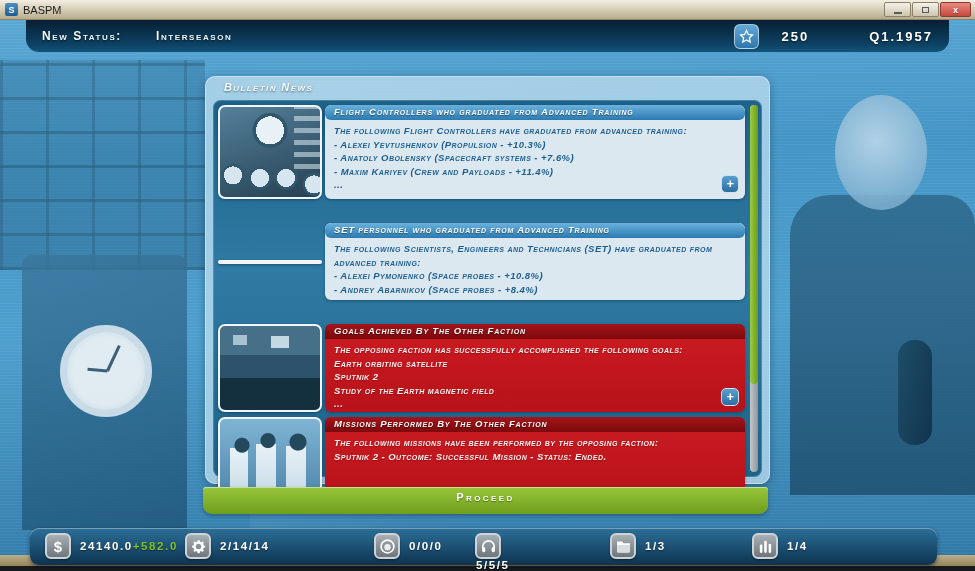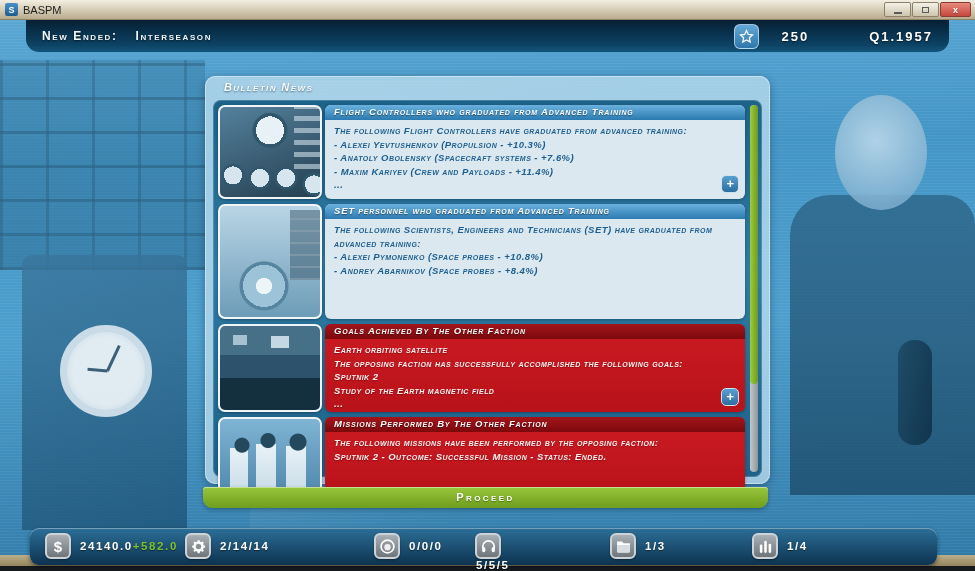--- a/index.html
+++ b/index.html
@@ -54,21 +54,21 @@
     background:linear-gradient(115deg, rgba(255,255,255,.10), rgba(255,255,255,0) 60%); }
 
   
   .top-band { position:absolute; top:0; left:26px; right:26px; height:32px;
     border-radius:0 0 13px 13px;
     background:linear-gradient(#061f33,#0d4466 80%, #13547a);
     display:flex; align-items:center; justify-content:space-between;
     padding:0 16px; }
   .season-text { font-variant:small-caps; color:#f2f7fa; font-size:12px; font-weight:bold;
     letter-spacing:1.6px; text-shadow:0 1px 2px rgba(0,0,0,.6); }
-  .season-text .val { margin-left:2px;padding-left:16px; }
+  .season-text .val { margin-left:18px;padding-left:16px; }
   .hdr-right { display:flex; align-items:center; gap:0; }
   .star-btn { width:25px; height:25px; border-radius:6px; cursor:pointer;
     background:linear-gradient(#63a9d8,#2e77ab); border:1px solid rgba(255,255,255,.55);
     display:flex; align-items:center; justify-content:center; }
   .hdr-num { color:#fff; font-size:13px; font-weight:bold; letter-spacing:2px;
     text-shadow:0 1px 2px rgba(0,0,0,.6); margin-left:22px; }
   .hdr-date { color:#fff; font-size:13px; font-weight:bold; letter-spacing:2px;
     text-shadow:0 1px 2px rgba(0,0,0,.6); margin-left:60px; }
 
   
@@ -116,34 +116,34 @@
       linear-gradient(rgba(238,246,250,.95),rgba(205,223,233,.95)) no-repeat 45% 100% / 20px 52px,
       linear-gradient(rgba(238,246,250,.95),rgba(205,223,233,.95)) no-repeat 82% 100% / 20px 50px,
       linear-gradient(#7fb4d4,#4f87ab); }
 
   .news-card { flex:1; margin-left:3px; position:relative; border-radius:6px; overflow:hidden;
     box-shadow:0 1px 3px rgba(0,20,40,.35); }
   .card-head { height:15px; font-variant:small-caps; font-weight:bold; font-size:9.5px;
     letter-spacing:.8px; color:#fff; padding:1px 9px 0; text-shadow:0 1px 1px rgba(0,0,0,.45); }
   .card-body { padding:4px 9px; font-size:9.5px; font-weight:bold; letter-spacing:.45px;
     line-height:13.5px; font-variant:small-caps; }
-  .news-card.blue .card-head { background:linear-gradient(#6ab1de,#2b7ab0); }
+  .news-card.blue .card-head { background:linear-gradient(#6ab1de,#2b7ab0);border-radius:6px; }
   .news-card.blue { background:#dce8ef; }
   .news-card.blue .card-body { color:#1c5e92; }
   .news-card.red .card-head { background:linear-gradient(#a3151a,#7c090d); }
   .news-card.red { background:linear-gradient(#cc1b22,#b8121a); }
   .news-card.red .card-body { color:#fdf4f4; text-shadow:0 1px 1px rgba(90,0,0,.45); }
   .expand-btn { position:absolute; right:6px; bottom:6px; width:18px; height:18px;
     border-radius:5px; background:linear-gradient(#58a0d0,#2d6ea1);
     border:1px solid #cfe2ef; color:#fff; font-size:13px; font-weight:bold; line-height:15px;
     text-align:center; cursor:pointer; }
-  .h1 { height:94px; } .h2 { height:115px; } .h3 { height:88px; } .h4 { height:81px; }
-
-  
-  .proceed { position:absolute; left:203px; top:467px; width:565px; height:21px;
+  .h1 { height:94px; } .h2 { height:115px;align-items:center; } .h3 { height:88px; } .h4 { height:81px; }
+
+  
+  .proceed { position:absolute; left:203px; top:467px; width:565px; height:27px;
     border-radius:3px 3px 9px 9px; cursor:pointer;
     background:linear-gradient(#98c73c,#6f9d1d);
     box-shadow:inset 0 1px 0 rgba(255,255,255,.45), 0 2px 4px rgba(0,20,40,.3);
     color:#fff; font-variant:small-caps; font-weight:bold; font-size:11px; letter-spacing:2.4px;
     text-align:center; line-height:21px; text-shadow:0 1px 1px rgba(40,70,0,.6); }
 
   
   .sepia-strip { position:absolute; left:0; right:0; bottom:4px; height:12px;
     background:linear-gradient(#bcae89,#8f8058); }
   .bottom-dark { position:absolute; left:0; right:0; bottom:0; height:5px; background:#171a1d; }
@@ -192,21 +192,21 @@
       <div class="hand-a"></div>
       <div class="hand-b"></div>
     </div>
     <div class="bg-man-body"></div>
     <div class="bg-man-head"></div>
     <div class="bg-mic"></div>
     <div class="bg-streak"></div>
 
     <div class="top-band">
       <div class="season-text">
-        <span>New Ended:</span><span class="val">Interseason</span>
+        <span>New Status:</span><span class="val">Interseason</span>
       </div>
       <div class="hdr-right">
         <div class="star-btn">
           <span>
             <svg width="15" height="15" viewBox="0 0 24 24">
                 <path d="M12 2.5l2.9 6.2 6.6.8-4.9 4.6 1.3 6.6L12 17.4l-5.9 3.3 1.3-6.6-4.9-4.6 6.6-.8z" fill="none" stroke="#ffffff" stroke-width="2"></path>
               </svg>
           </span>
         </div>
         <span class="hdr-num">250</span>
@@ -244,22 +244,22 @@
                 <div>- Andrey Abarnikov (Space probes - +8.4%)</div>
               </div>
             </div>
           </div>
 
           <div class="news-item h3">
             <div class="news-thumb thumb-controlroom"></div>
             <div class="news-card red">
               <div class="card-head">Goals Achieved By The Other Faction</div>
               <div class="card-body">
+                <div>The opposing faction has successfully accomplished the following goals:</div>
                 <div>Earth orbiting satellite</div>
-                <div>The opposing faction has successfully accomplished the following goals:</div>
                 <div>Sputnik 2</div>
                 <div>Study of the Earth magnetic field</div>
                 <div>...</div>
               </div>
               <div class="expand-btn">+</div>
             </div>
           </div>
 
           <div class="news-item h4">
             <div class="news-thumb thumb-team"></div>

